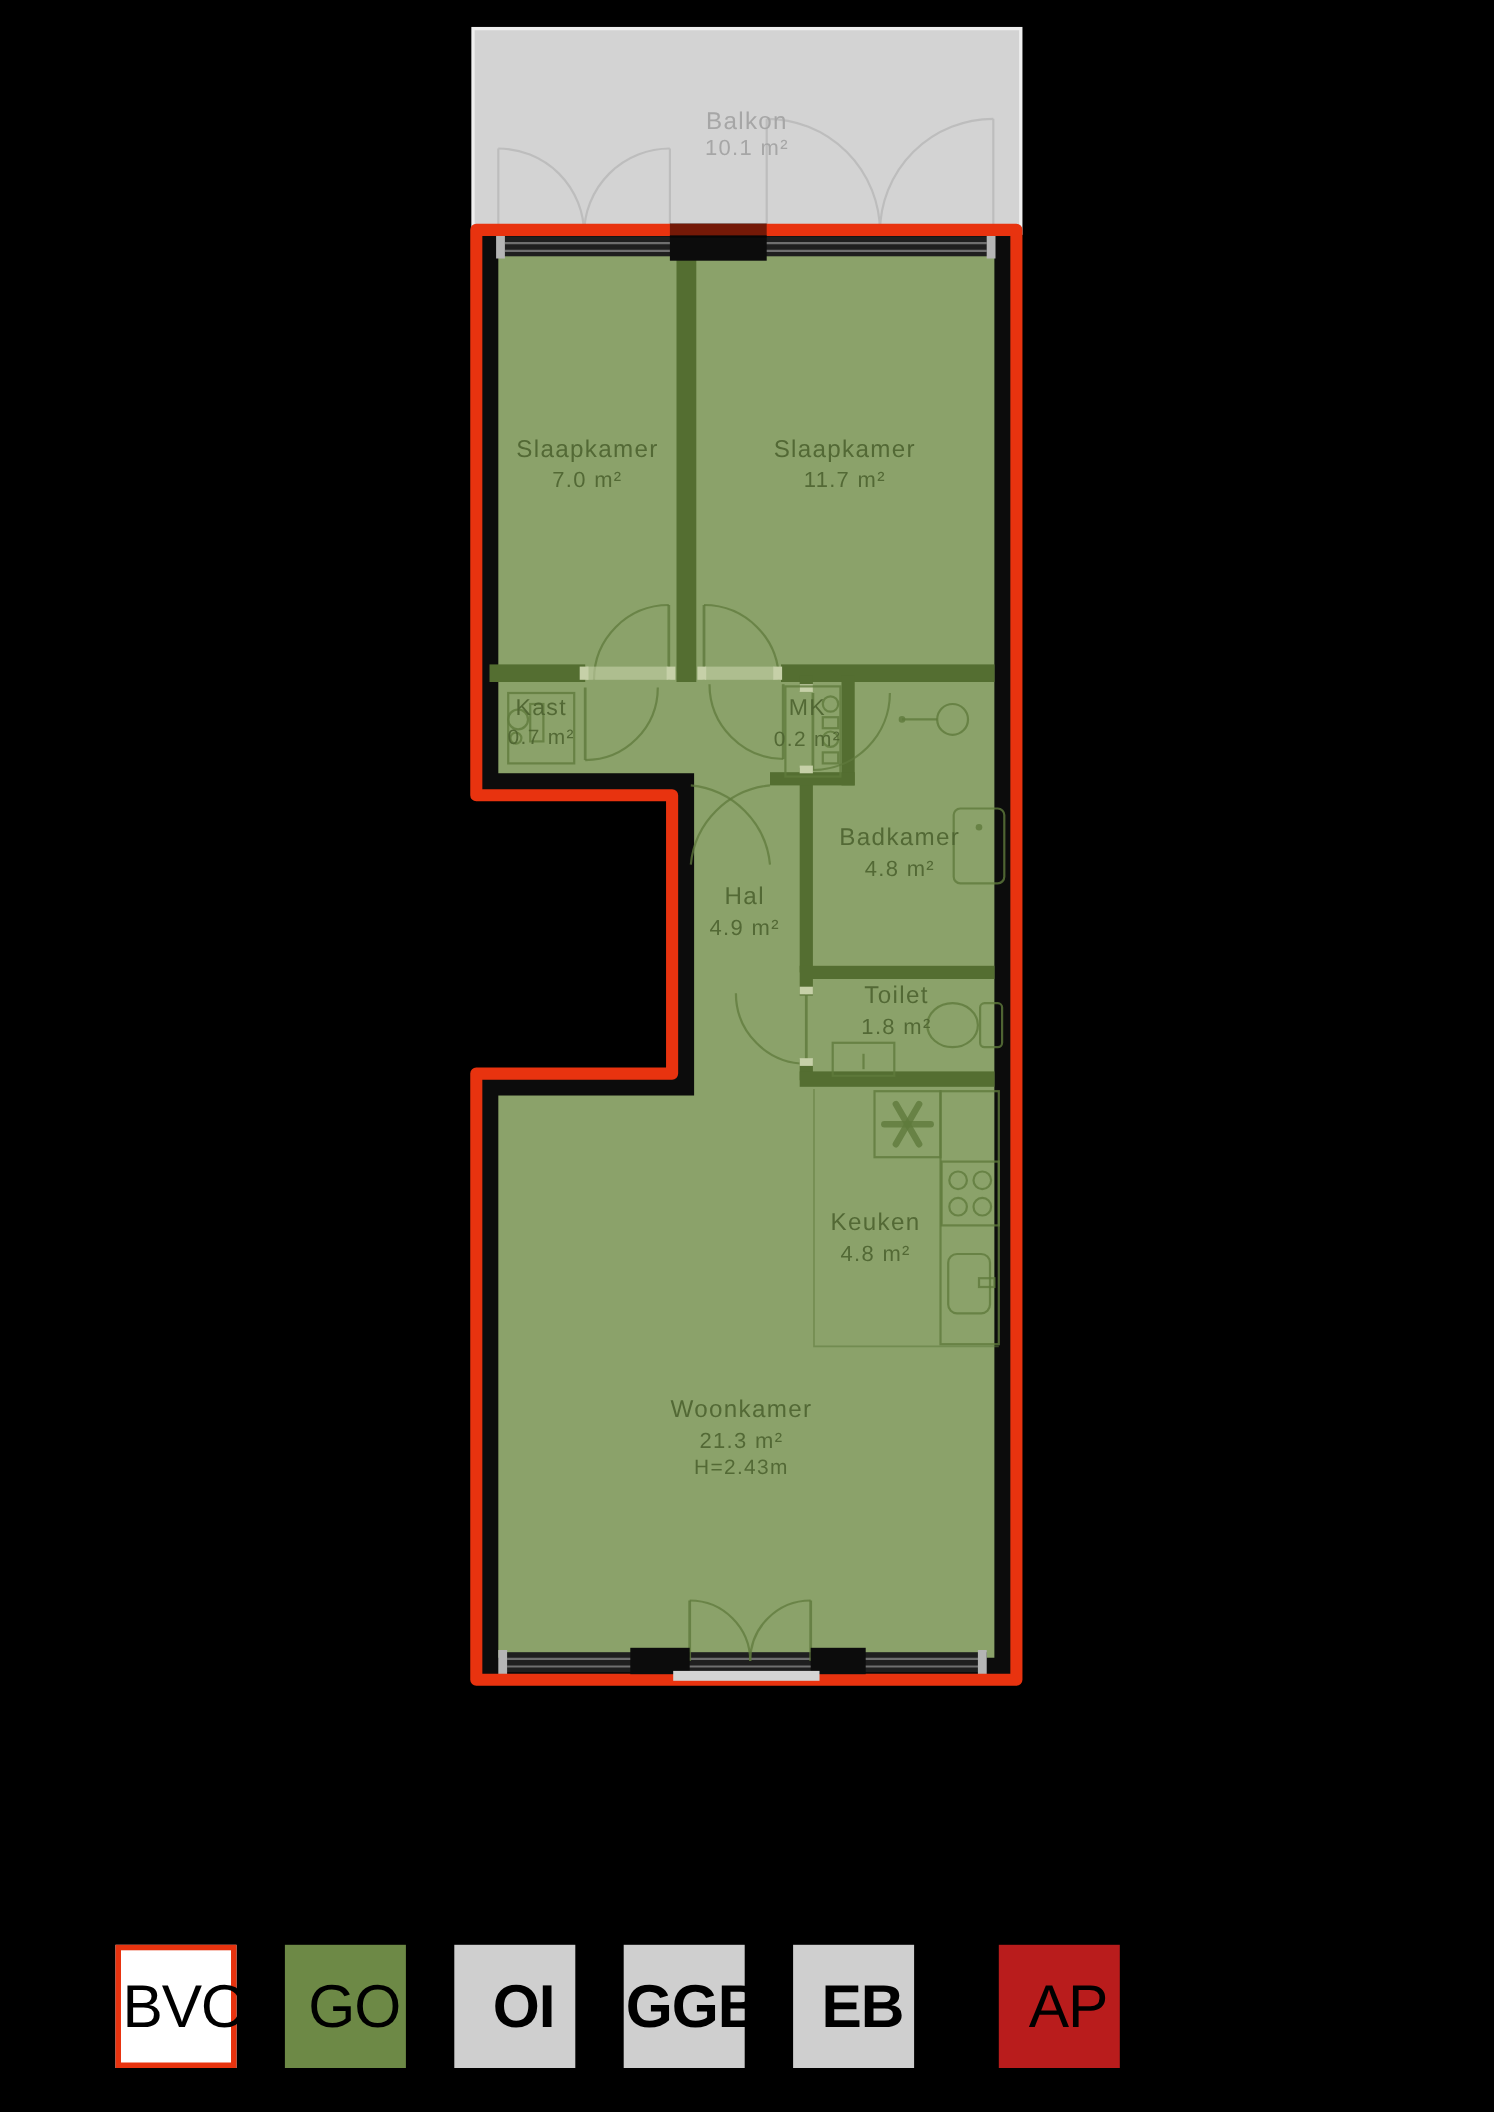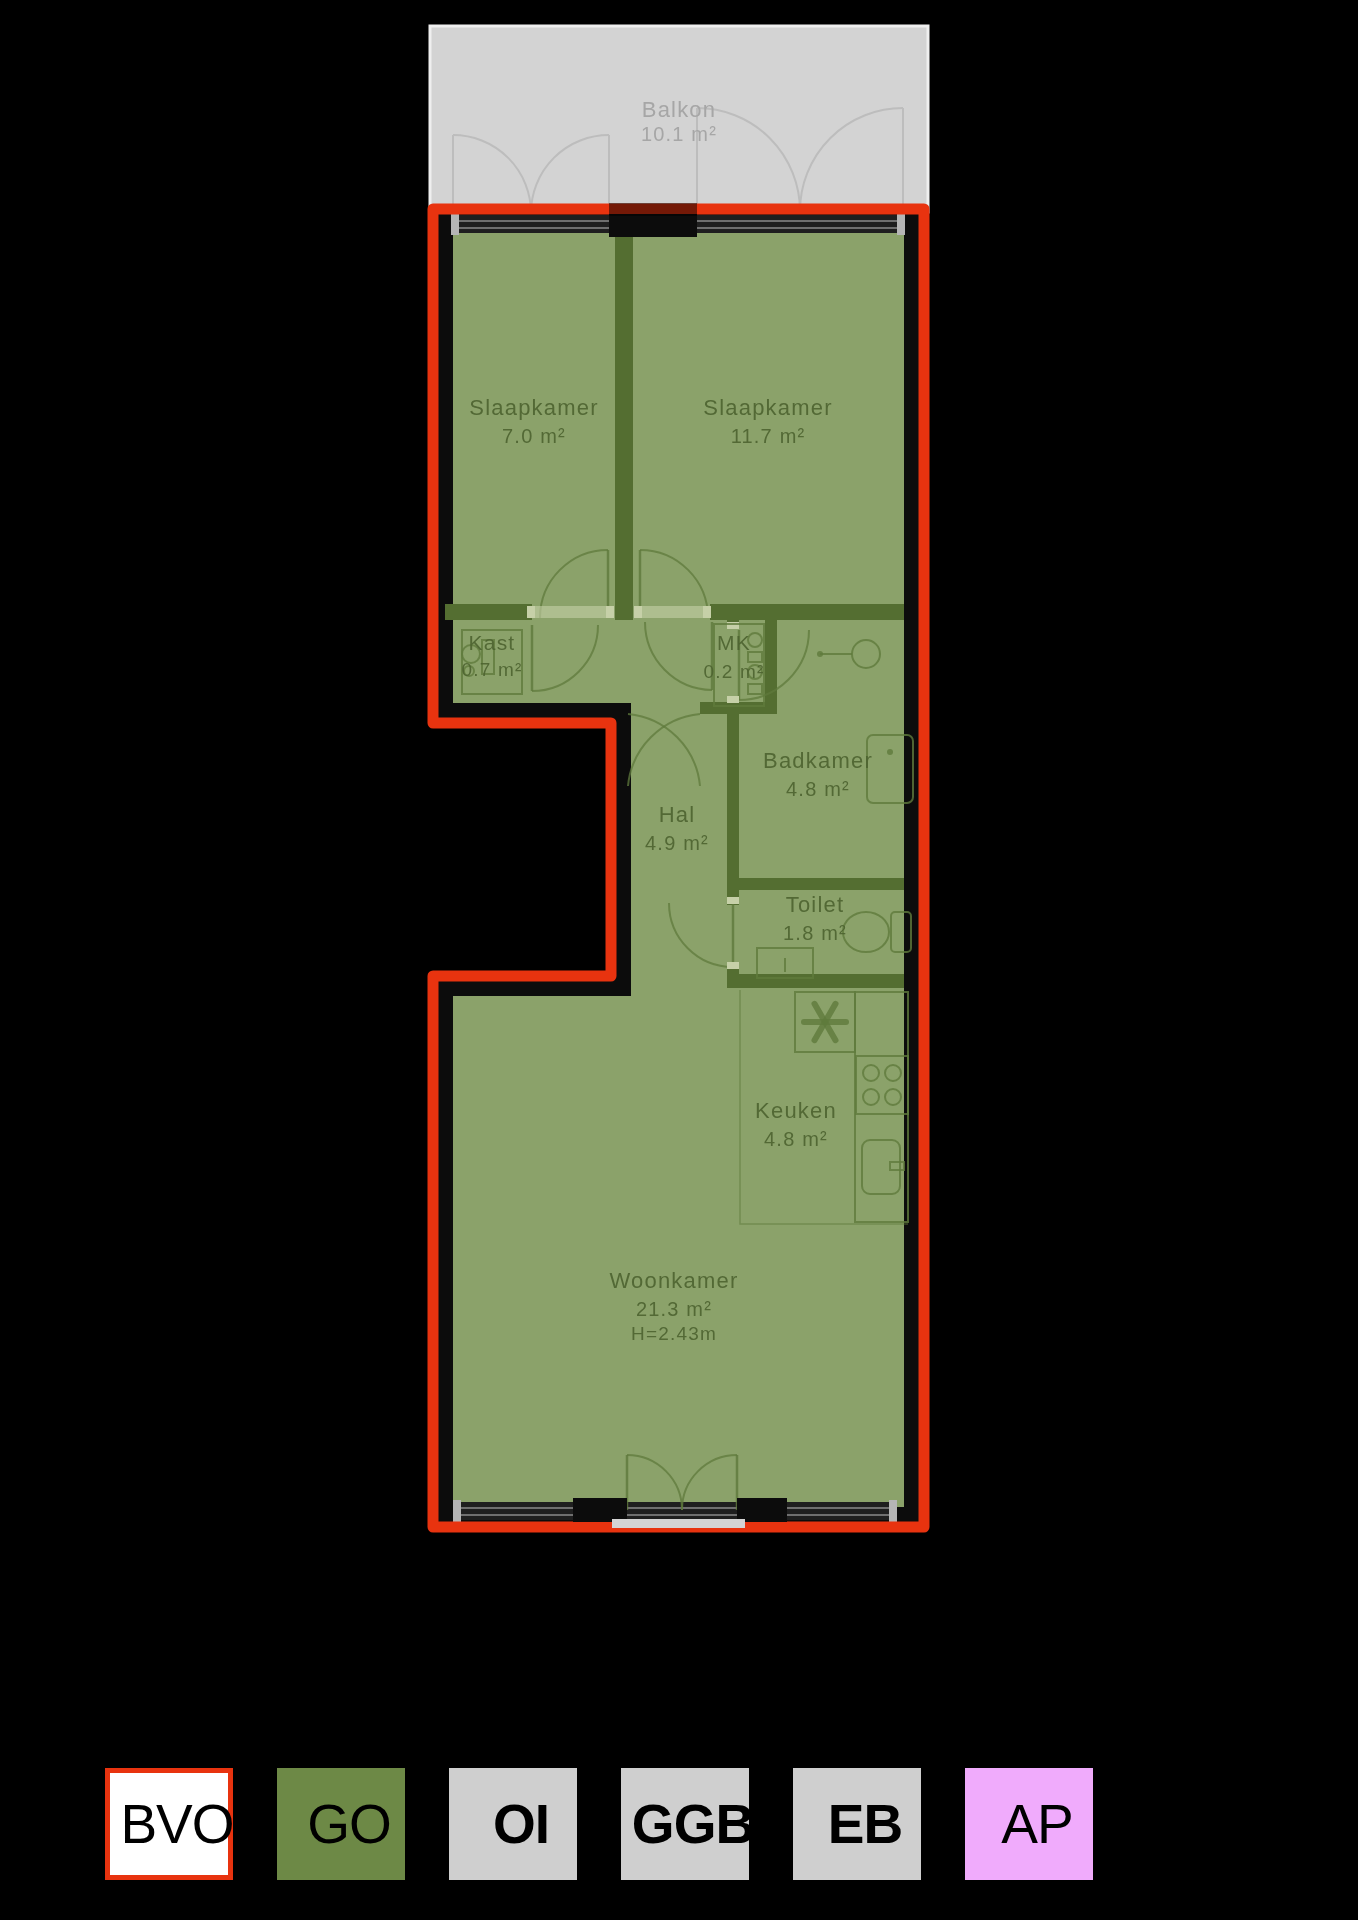--- a/index.html
+++ b/index.html
@@ -42,28 +42,28 @@
   .balcony-label { letter-spacing: 1.2px; text-anchor: middle; }
   .balcony-name { font-size: 22px; }
   .balcony-area { font-size: 20px; }
 
   
   .legend {
     position: absolute; left: 105px; top: 1768px;
     display: flex; gap: 44px;
   }
   .legend .box {
-    width: 128px; height: 112px; box-sizing: border-box;
+    width: 110px; height: 112px; box-sizing: border-box;
     display: flex; align-items: center; justify-content: center;
     font-size: 55px; color: #000; letter-spacing: -1px; padding-left: 16px;
   }
   .box.bvo   { background: #fff; border: 5px solid var(--bvo-red); }
   .box.go    { background: var(--go-green); justify-content: center; }
   .box.gray  { background: var(--legend-gray); font-weight: bold; }
-  .box.white { background: #f0abfc; }
+  .box.white { background: #b91c1c; margin-left: 33px; }
 </style>
 </head>
 <body>
 
 <svg id="plan-svg" width="1358" height="1920" viewBox="0 0 1358 1920">
 
   <g>
     <rect class="balcony-fill" x="430" y="26" width="498" height="186"></rect>
 
     <path class="balcony-arc" d="M 453 135 A 78 78 0 0 1 531 213"></path>

